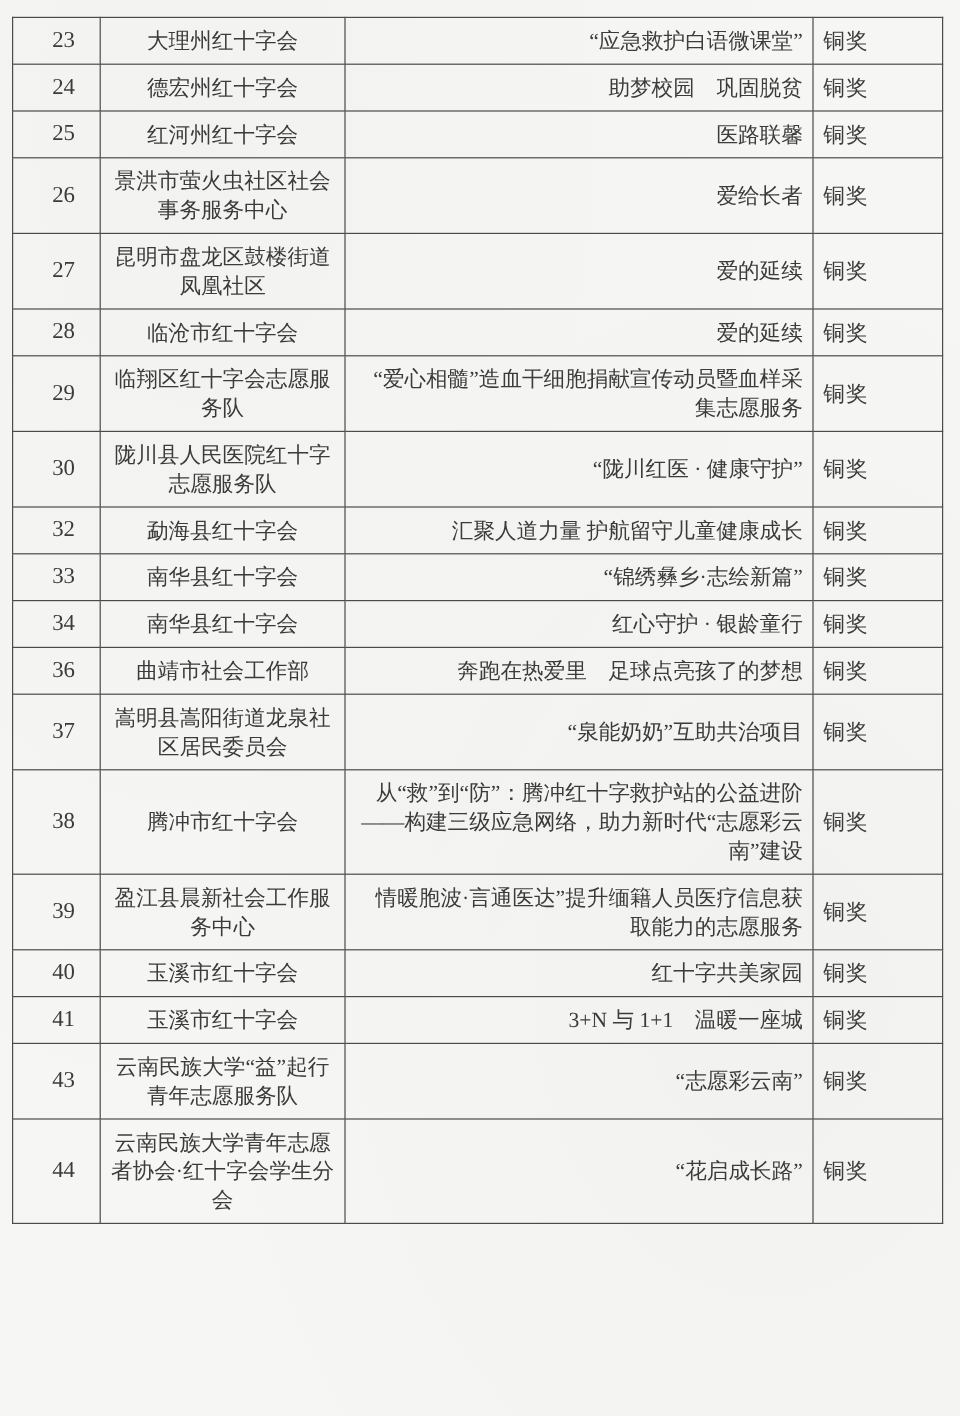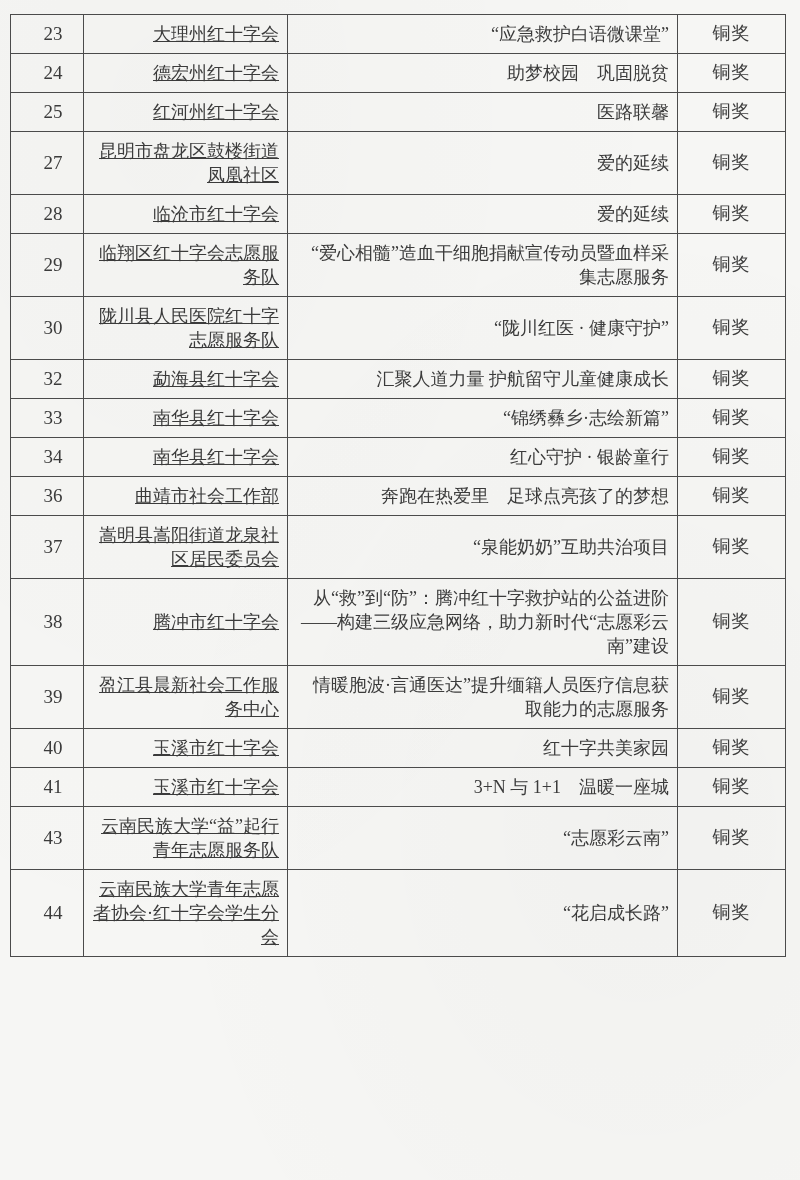--- a/index.html
+++ b/index.html
@@ -37,26 +37,25 @@
     padding:7px 8px;
     vertical-align:middle;
     color:var(--text);
     word-break:break-all;
   }
   td.c-no{
     text-align:center;
     font-size:19px;
     padding-left:14px; padding-right:2px;
   }
-  td.c-org{ text-align:right;text-decoration:underline; }
+  td.c-org{ text-align:center; }
   td.c-proj{ text-align:right; }
   td.c-award{
-    text-align:center;
+    text-align:left;
     letter-spacing:1px;
-    font-family:Liberation Mono, monospace;
   }
 </style>
 </head>
 <body>
 
 <div class="page">
   <table class="award-table">
     <colgroup>
       <col style="width:73px">
       <col style="width:204px">
@@ -102,20 +101,34 @@
       <span>红河州红十字会</span>
     </td>
     <td class="c-proj">
       <span>医路联馨</span>
     </td>
     <td class="c-award">
       <span>铜奖</span>
     </td>
   </tr>
 
+  <tr>
+    <td class="c-no">
+      <span>26</span>
+    </td>
+    <td class="c-org">
+      <span>景洪市萤火虫社区社会事务服务中心</span>
+    </td>
+    <td class="c-proj">
+      <span>爱给长者</span>
+    </td>
+    <td class="c-award">
+      <span>铜奖</span>
+    </td>
+  </tr>
 
   <tr>
     <td class="c-no">
       <span>27</span>
     </td>
     <td class="c-org">
       <span>昆明市盘龙区鼓楼街道凤凰社区</span>
     </td>
     <td class="c-proj">
       <span>爱的延续</span>

